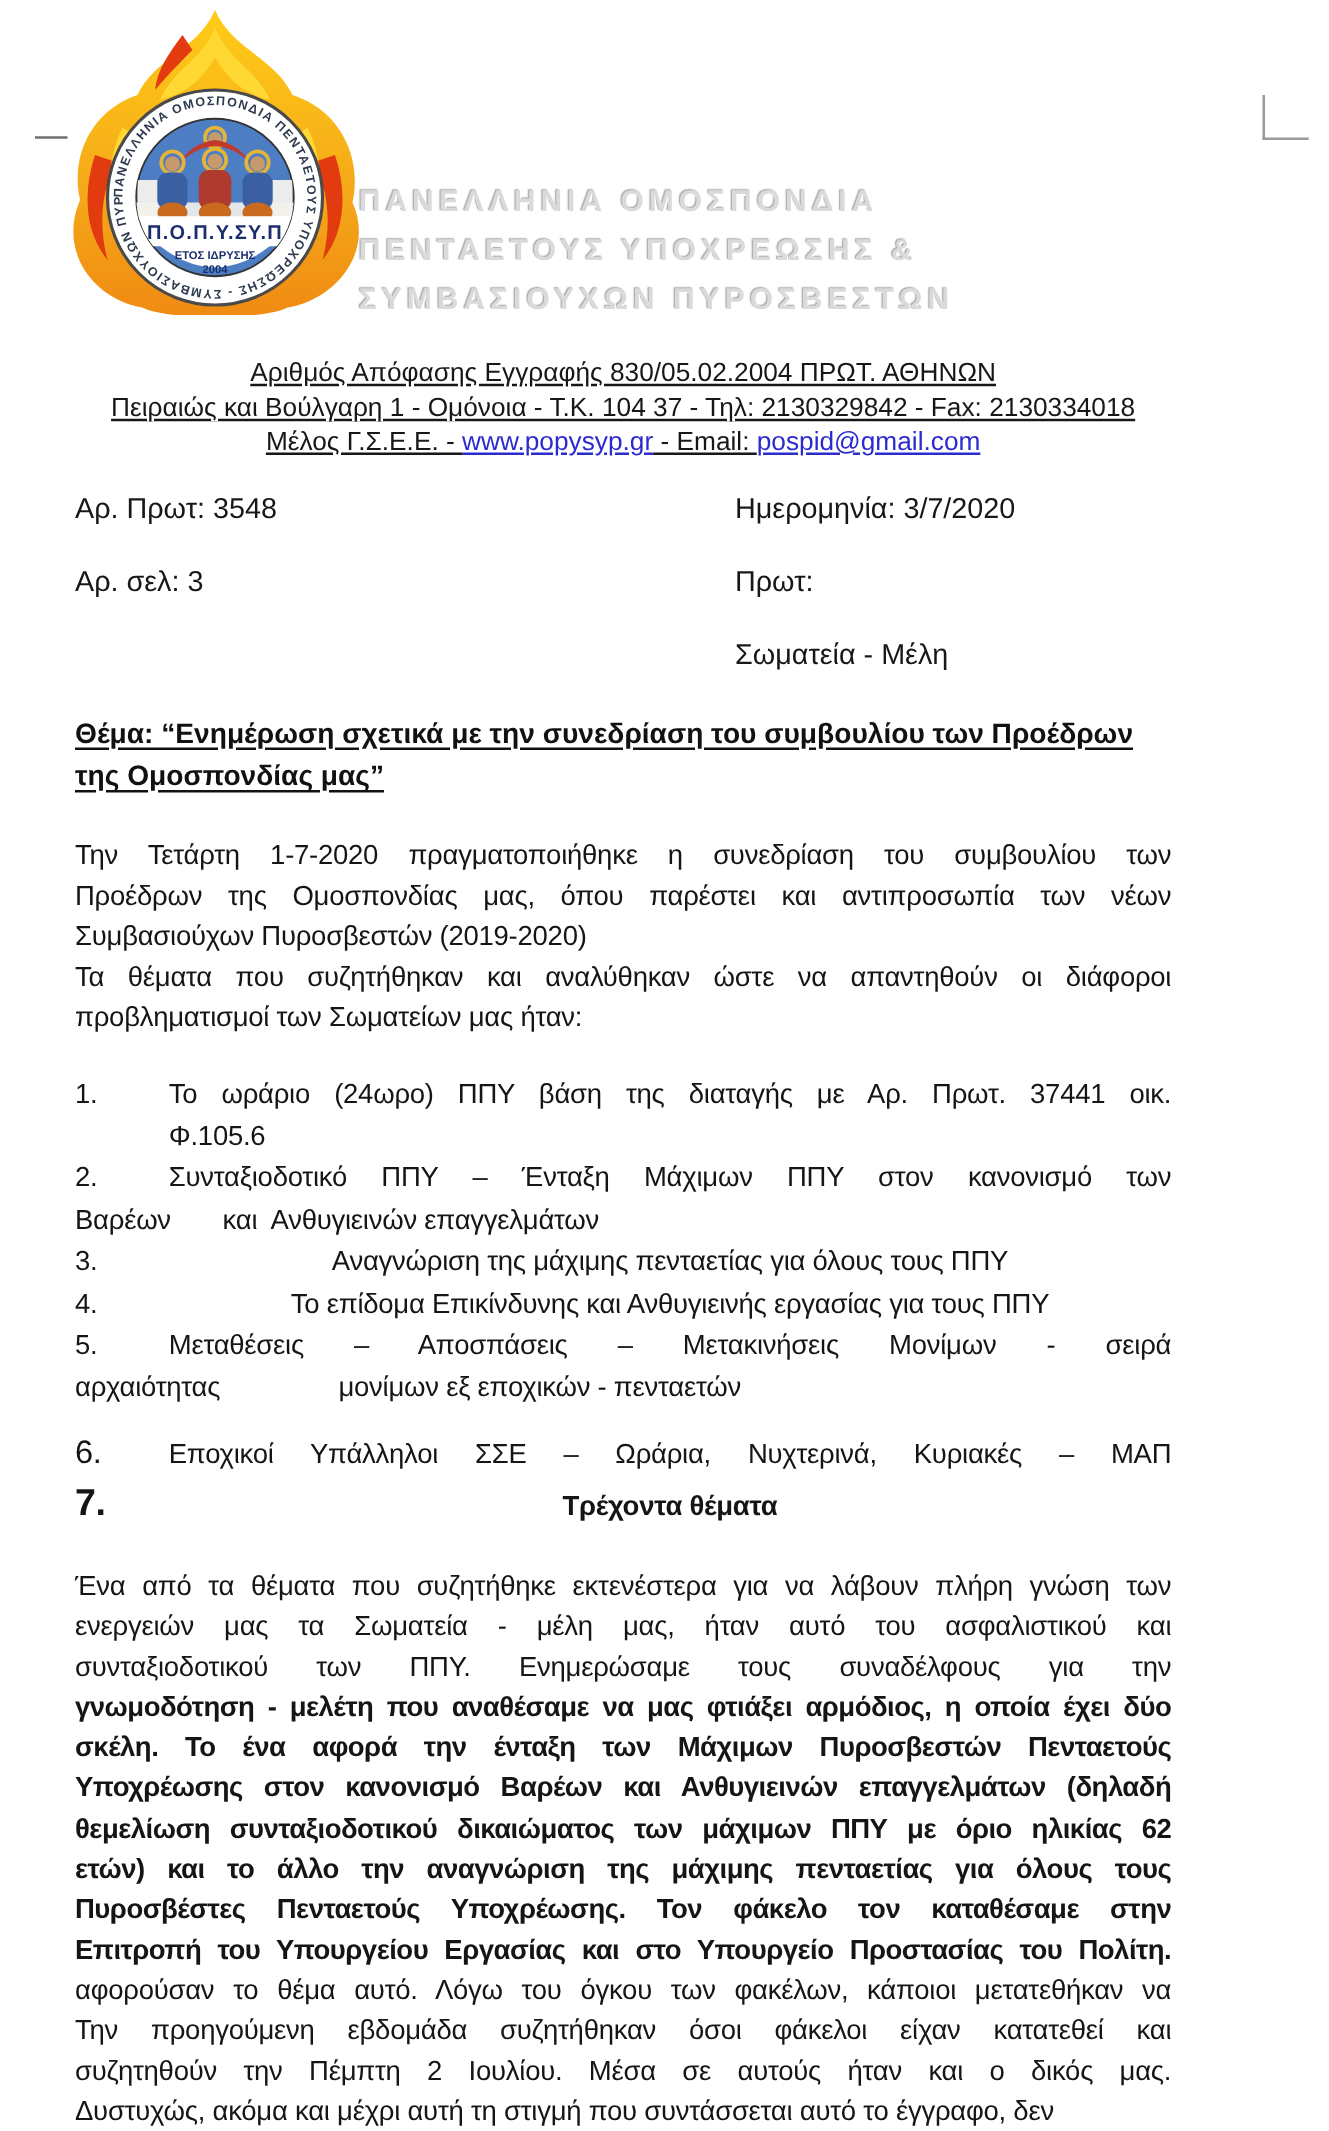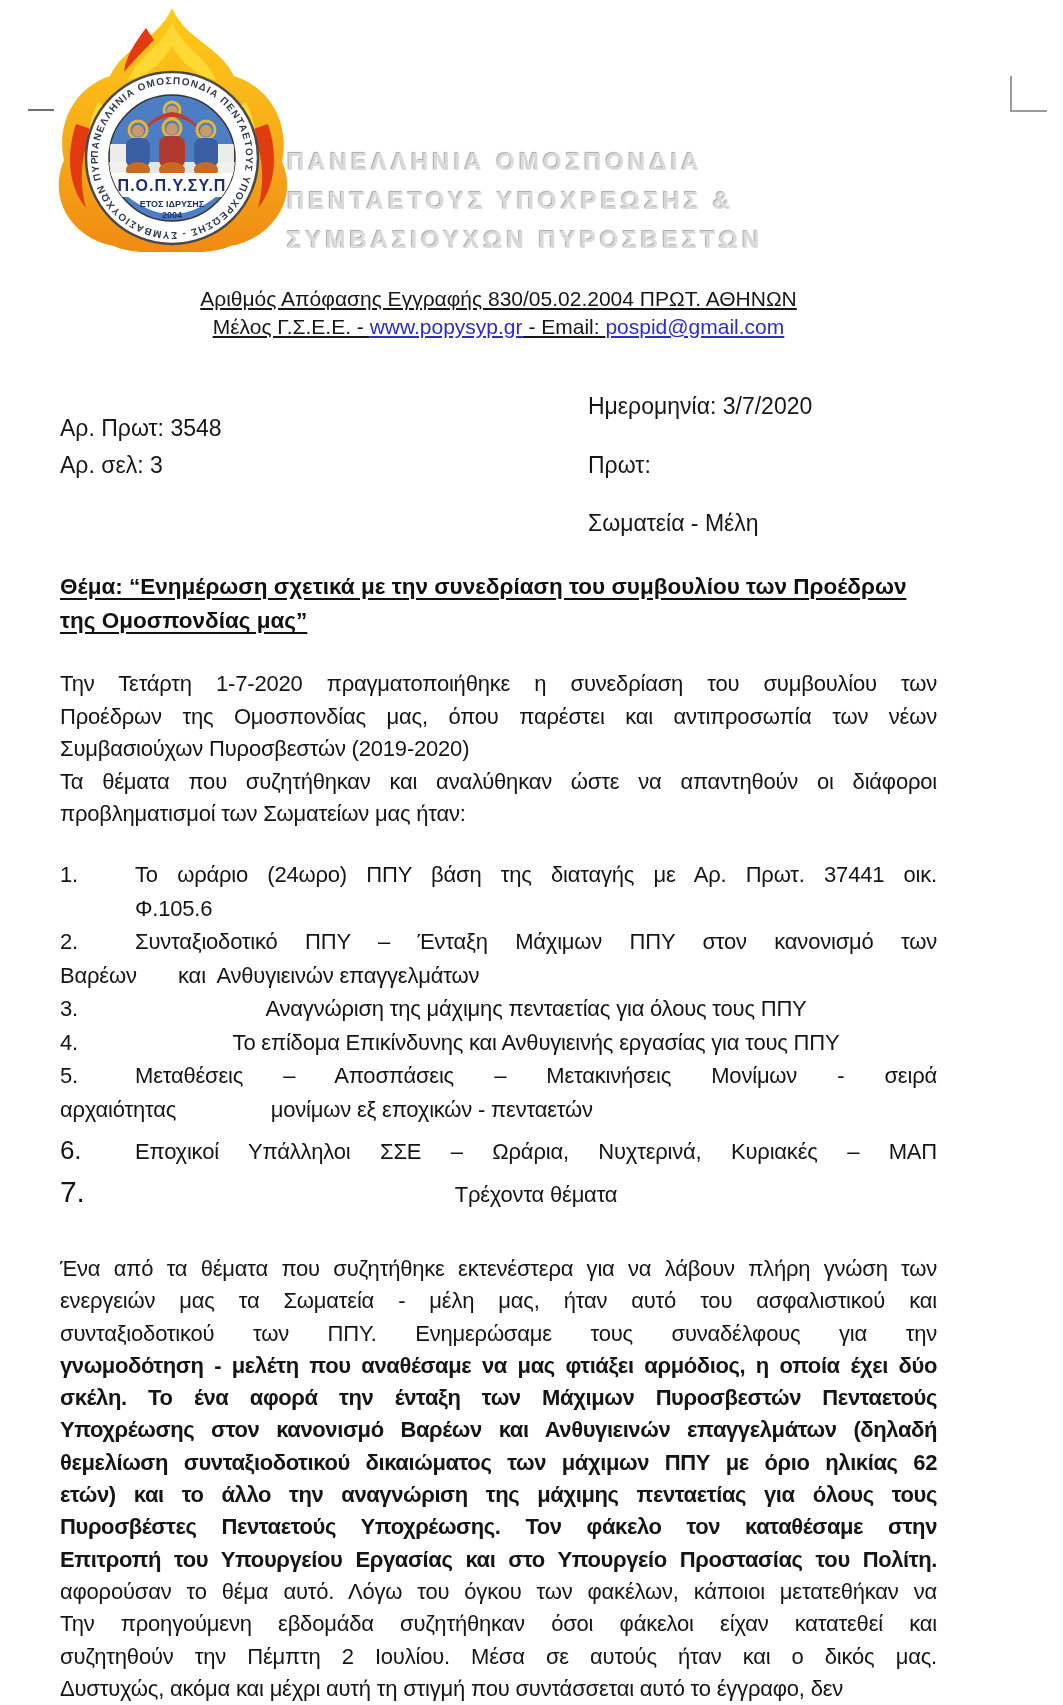--- a/index.html
+++ b/index.html
@@ -133,24 +133,25 @@
   </svg>
 
   <div class="emboss">
     <div>ΠΑΝΕΛΛΗΝΙΑ ΟΜΟΣΠΟΝΔΙΑ</div>
     <div>ΠΕΝΤΑΕΤΟΥΣ ΥΠΟΧΡΕΩΣΗΣ &amp;</div>
     <div>ΣΥΜΒΑΣΙΟΥΧΩΝ ΠΥΡΟΣΒΕΣΤΩΝ</div>
   </div>
 
   <div class="headlines">
     <div class="ul">Αριθμός Απόφασης Εγγραφής 830/05.02.2004 ΠΡΩΤ. ΑΘΗΝΩΝ</div>
+    <div class="ul">Πειραιώς και Βούλγαρη 1 - Ομόνοια - Τ.Κ. 104 37 - Τηλ: 2130329842 - Fax: 2130334018</div>
     <div><span class="ul">Μέλος Γ.Σ.Ε.Ε. - </span><a href="#">www.popysyp.gr</a><span class="ul"> - Email: </span><a href="#">pospid@gmail.com</a></div>
   </div>
 
-  <div class="meta" style="left:60px;top:393px;margin-top:22px;">Αρ. Πρωτ: 3548</div>
+  <div class="meta" style="left:60px;top:393px;">Αρ. Πρωτ: 3548</div>
   <div class="meta" style="left:588px;top:393px;">Ημερομηνία: 3/7/2020</div>
   <div class="meta" style="left:60px;top:452px;">Αρ. σελ: 3</div>
   <div class="meta" style="left:588px;top:452px;">Πρωτ:</div>
   <div class="meta" style="left:588px;top:510px;">Σωματεία - Μέλη</div>
 
   <div class="subject">
     <div class="sline">Θέμα: “Ενημέρωση σχετικά με την συνεδρίαση του συμβουλίου των Προέδρων</div>
     <div class="sline">της Ομοσπονδίας μας”</div>
   </div>
 
@@ -163,22 +164,22 @@
     </div>
   <div id="list" class="flow">
       <div class="li-row"><span class="li-num">1.</span><span class="li-txt j">Το ωράριο (24ωρο) ΠΠΥ βάση της διαταγής με Αρ. Πρωτ. 37441 οικ.</span></div>
       <div class="li-row li-ind">Φ.105.6</div>
       <div class="li-row"><span class="li-num">2.</span><span class="li-txt j">Συνταξιοδοτικό ΠΠΥ – Ένταξη Μάχιμων ΠΠΥ στον κανονισμό των</span></div>
       <div class="li-row bl pre">Βαρέων       και  Ανθυγιεινών επαγγελμάτων</div>
       <div class="li-row"><span class="li-num">3.</span><span class="li-txt">Αναγνώριση της μάχιμης πενταετίας για όλους τους ΠΠΥ</span></div>
       <div class="li-row"><span class="li-num">4.</span><span class="li-txt">Το επίδομα  Επικίνδυνης και Ανθυγιεινής εργασίας για τους ΠΠΥ</span></div>
       <div class="li-row"><span class="li-num">5.</span><span class="li-txt j">Μεταθέσεις – Αποσπάσεις – Μετακινήσεις Μονίμων - σειρά</span></div>
       <div class="li-row bl pre">αρχαιότητας                μονίμων εξ εποχικών - πενταετών</div>
-      <div class="li-row" style="margin-top: 8px;"><span class="li-num" style="font-size: 26px;">6.</span><span class="li-txt j">Εποχικοί Υπάλληλοι ΣΣΕ – Ωράρια, Νυχτερινά, Κυριακές – ΜΑΠ</span></div>
-      <div class="li-row" style="margin-top: 6px;"><span class="li-num" style="font-size: 30px;">7.</span><span class="li-txt">Τρέχοντα θέματα</span></div>
+      <div class="li-row" style="margin-top: 19px;"><span class="li-num" style="font-size: 26px;">6.</span><span class="li-txt j">Εποχικοί Υπάλληλοι ΣΣΕ – Ωράρια, Νυχτερινά, Κυριακές – ΜΑΠ</span></div>
+      <div class="li-row" style="margin-top: 6px; font-weight: bold;"><span class="li-num" style="font-size: 30px;">7.</span><span class="li-txt">Τρέχοντα θέματα</span></div>
     </div>
   <div id="p3" class="flow">
       <div class="bl j">Ένα από τα θέματα που συζητήθηκε εκτενέστερα για να λάβουν πλήρη γνώση των</div>
       <div class="bl j">ενεργειών μας τα Σωματεία - μέλη μας, ήταν αυτό του ασφαλιστικού και</div>
       <div class="bl j">συνταξιοδοτικού των ΠΠΥ.  Ενημερώσαμε τους συναδέλφους για την</div>
       <div class="bl j bold">γνωμοδότηση - μελέτη που αναθέσαμε να μας φτιάξει αρμόδιος, η οποία έχει δύο</div>
       <div class="bl j bold">σκέλη. Το ένα αφορά την ένταξη των Μάχιμων Πυροσβεστών Πενταετούς</div>
       <div class="bl j bold">Υποχρέωσης στον κανονισμό Βαρέων και Ανθυγιεινών επαγγελμάτων (δηλαδή</div>
       <div class="bl j bold">θεμελίωση συνταξιοδοτικού δικαιώματος των μάχιμων ΠΠΥ με όριο ηλικίας 62</div>
       <div class="bl j bold">ετών) και το άλλο την αναγνώριση της μάχιμης πενταετίας για όλους τους</div>

